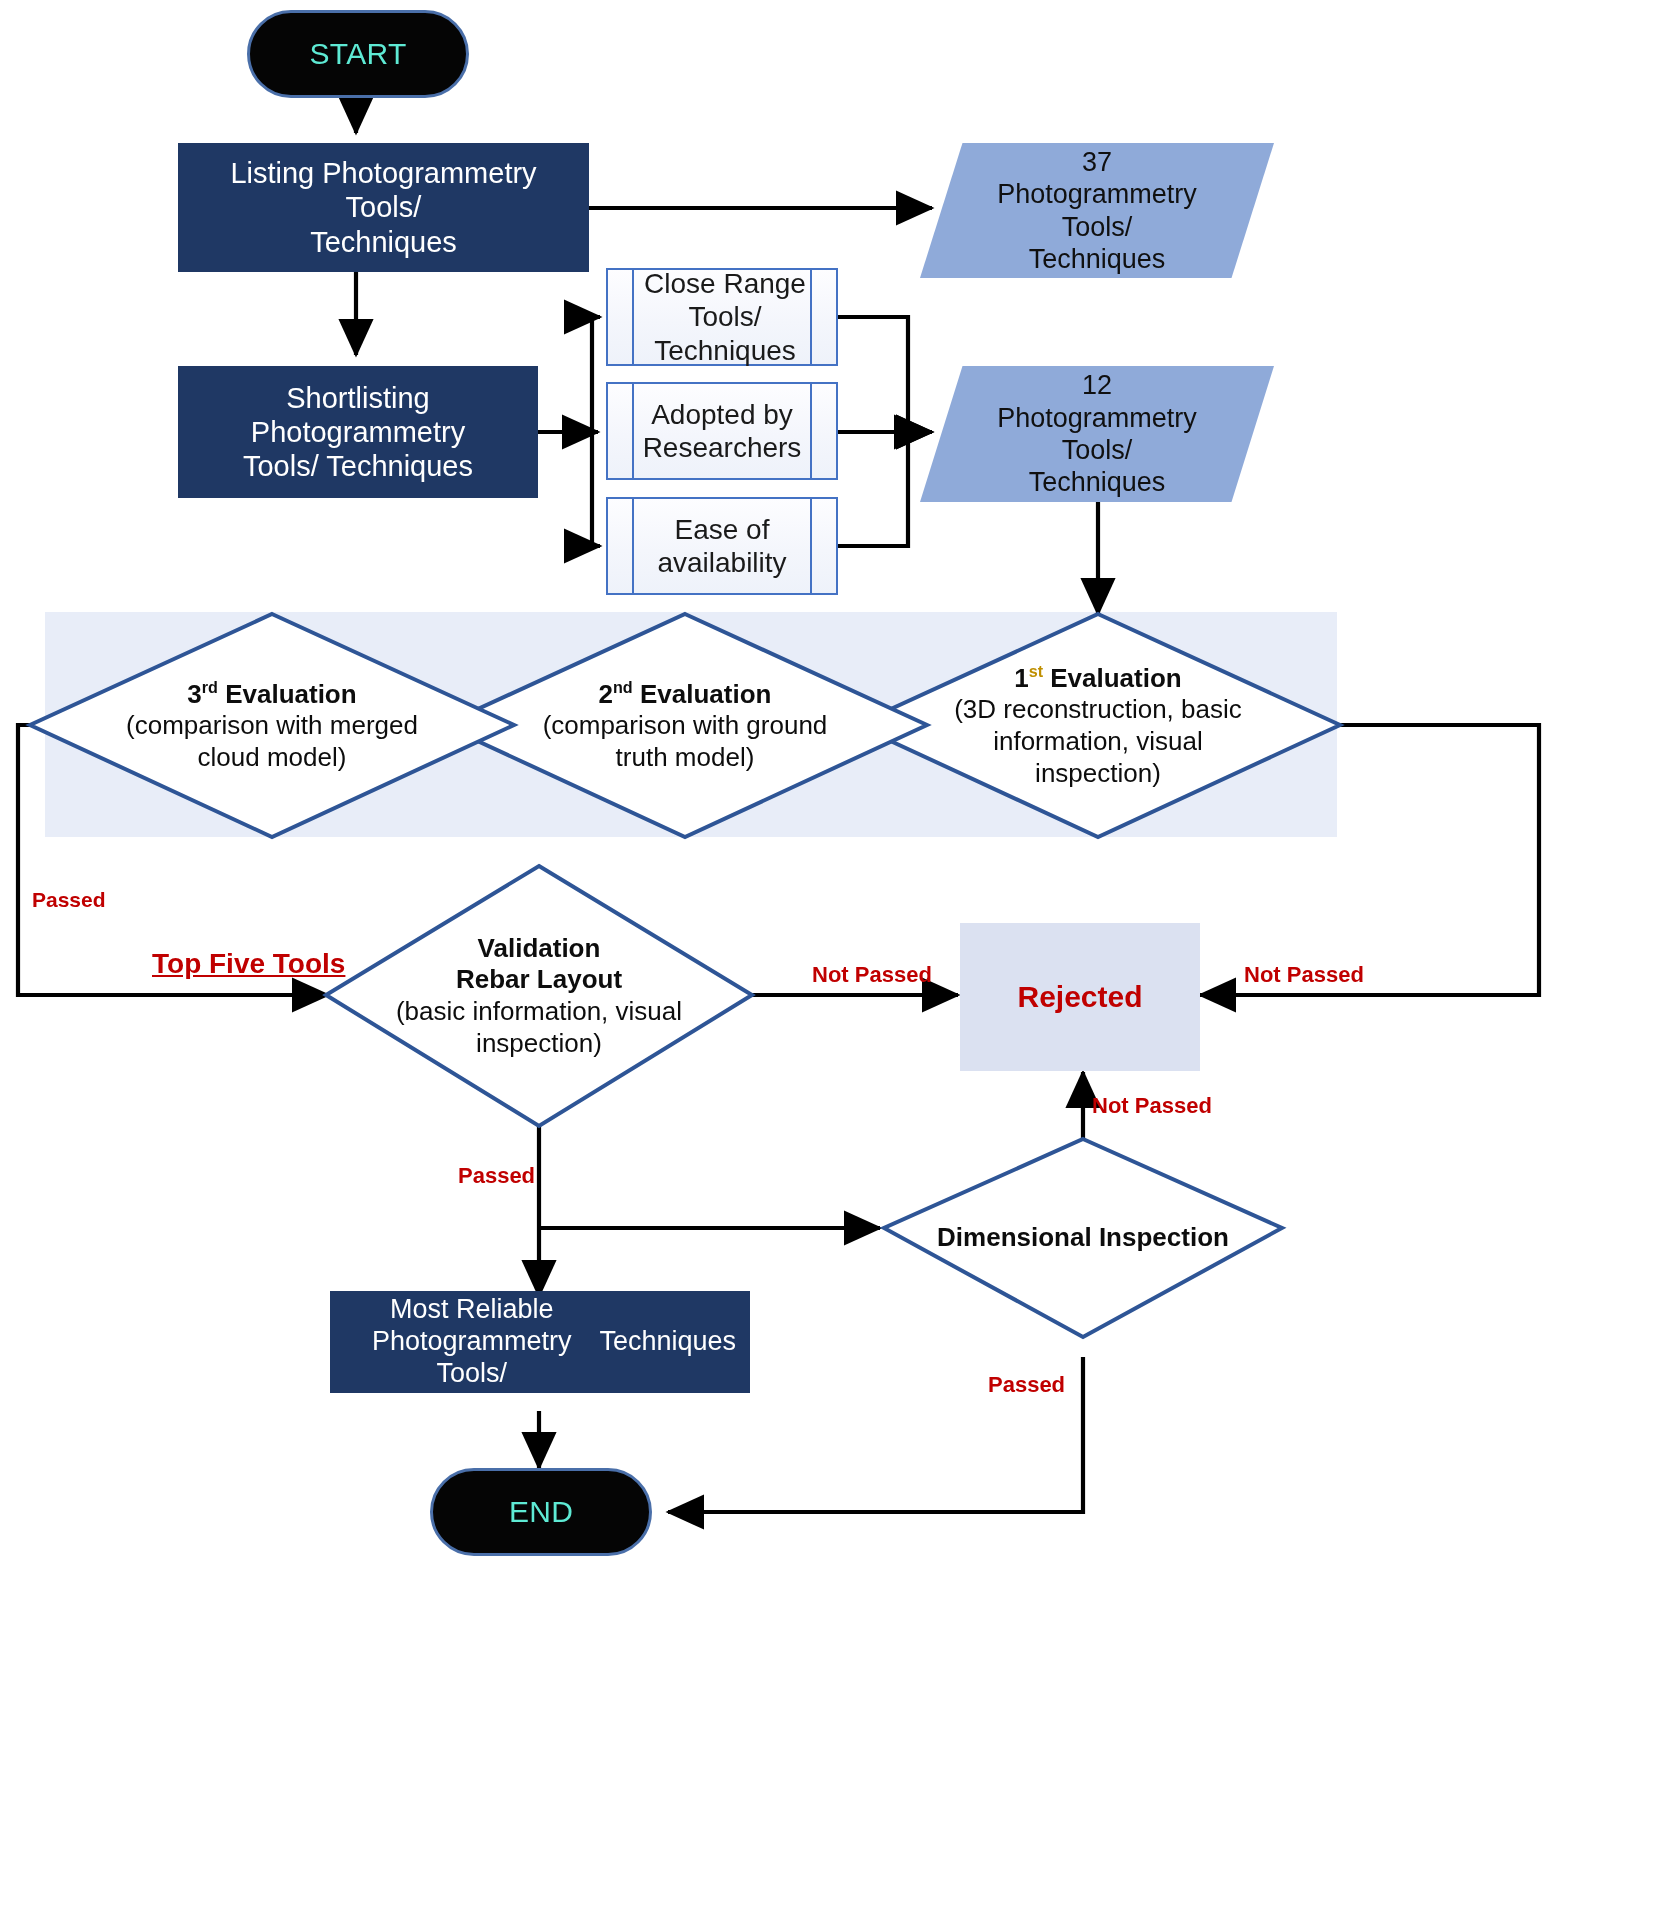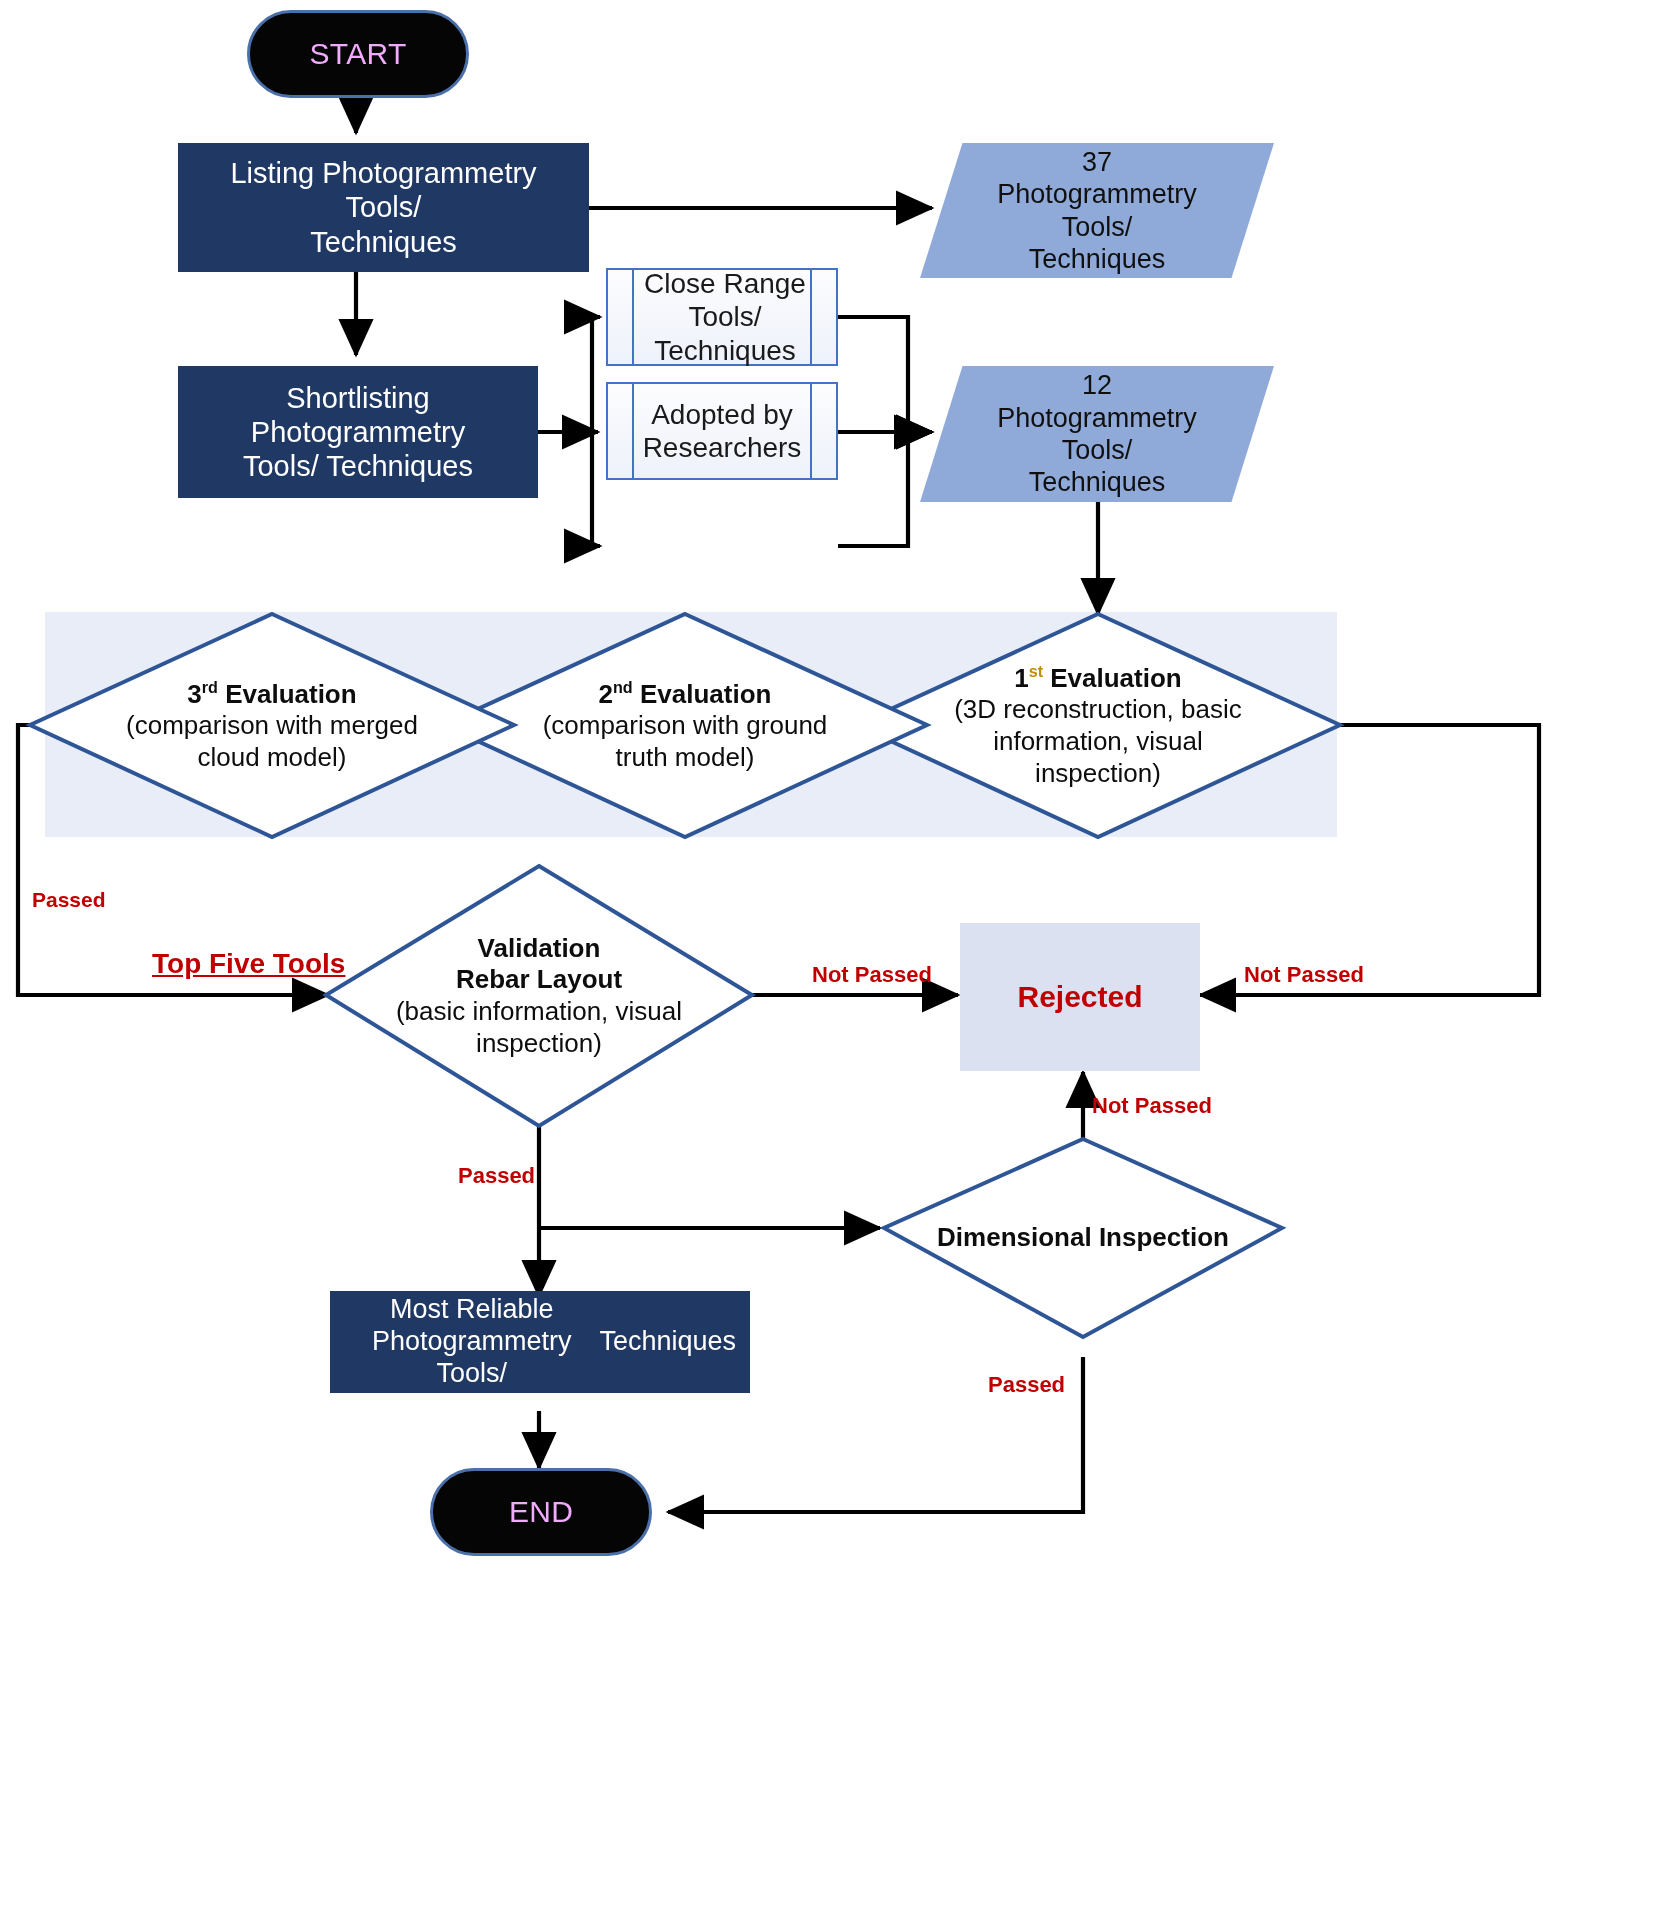--- a/index.html
+++ b/index.html
@@ -34,21 +34,21 @@
     align-items: center;
     justify-content: center;
     text-align: center;
     line-height: 1.18;
   }
   
   .terminator {
     background: #050505;
     border: 3px solid #4a6fa9;
     border-radius: 60px;
-    color: #f0abfc;
+    color: #5eead4;
     font-size: 30px;
     letter-spacing: .3px;
   }
   
   .proc-dark {
     background: #1f3864;
     color: #ffffff;
     font-size: 29px;
     padding: 0 14px;
   }
@@ -243,20 +243,26 @@
     <span>Techniques</span>
   </div>
 
   <div class="node predef" style="left:606px; top:382px; width:232px; height:98px; position:absolute; flex-direction:column;">
     <span class="bar l"></span>
     <span class="bar r"></span>
     <span>Adopted by</span>
     <span>Researchers</span>
   </div>
 
+  <div class="node predef" style="left:606px; top:497px; width:232px; height:98px; position:absolute; flex-direction:column;">
+    <span class="bar l"></span>
+    <span class="bar r"></span>
+    <span>Ease of</span>
+    <span>availability</span>
+  </div>
 
   <div class="diamond-wrap" style="left:856px; top:614px; width:484px; height:223px;">
     <div class="diamond-text">
       <div class="ttl">
         <span>1</span><span class="sup sup-amber">st</span><span> Evaluation</span>
       </div>
       <div>(3D reconstruction, basic</div>
       <div>information, visual</div>
       <div>inspection)</div>
     </div>

